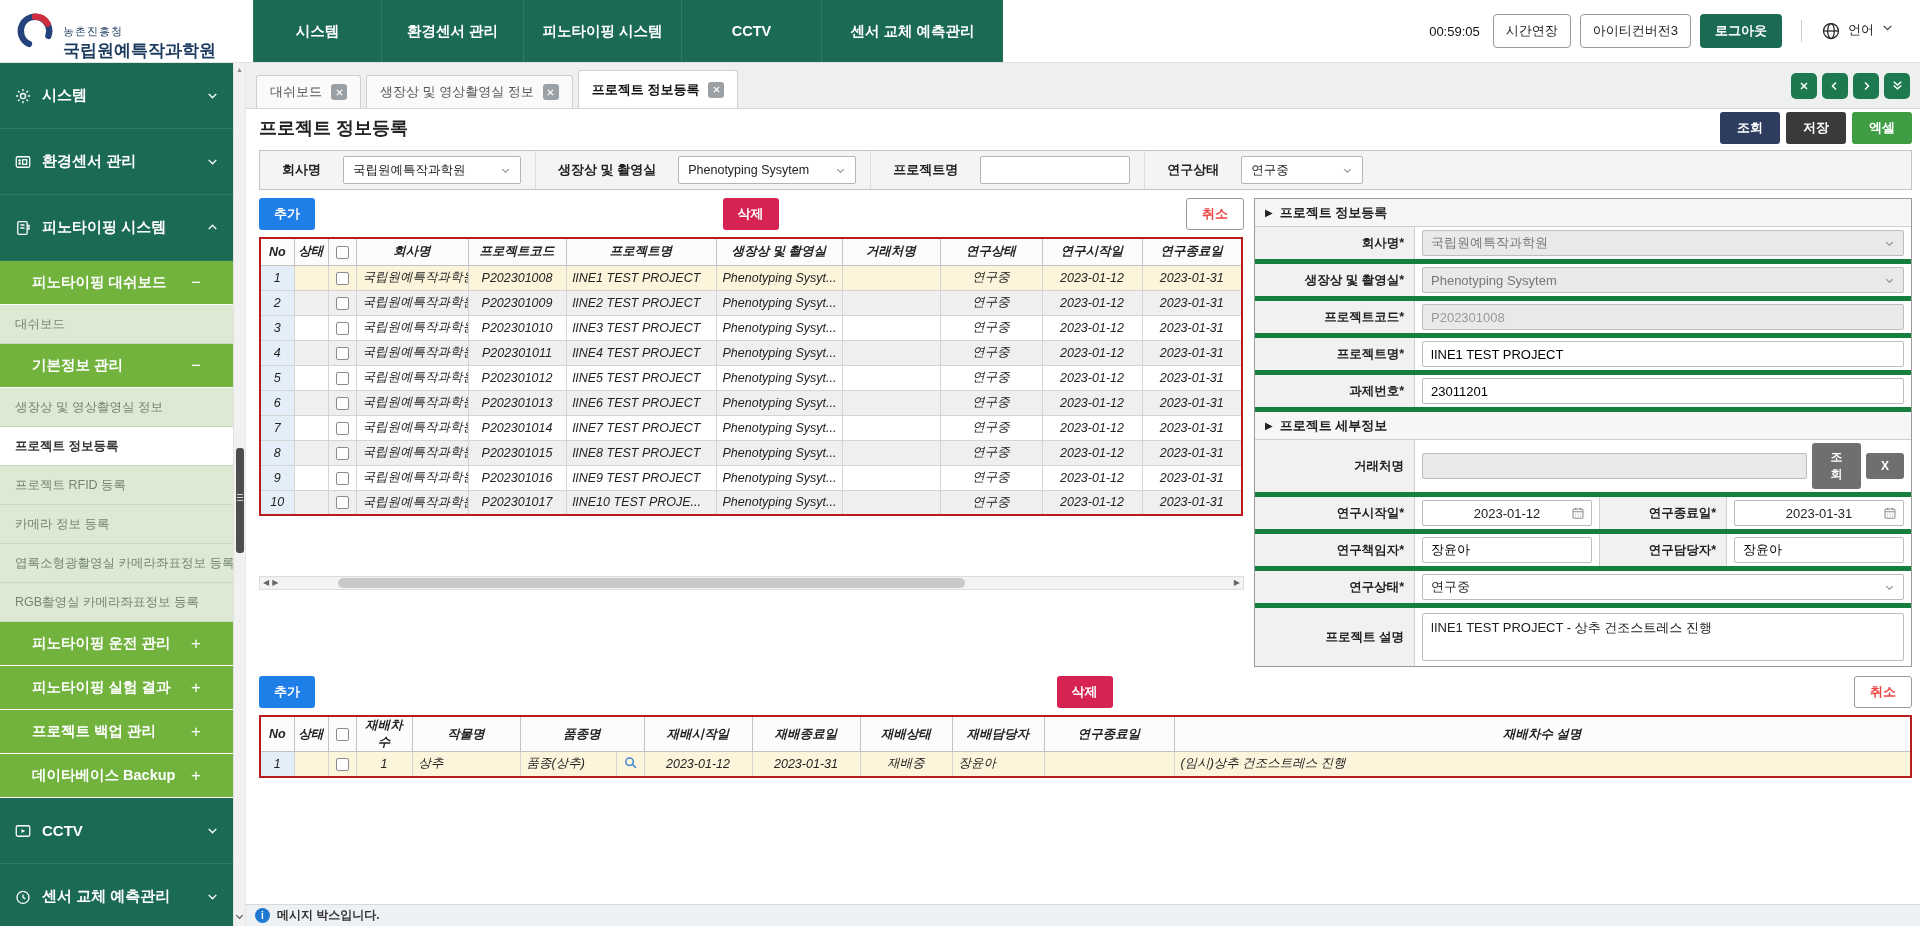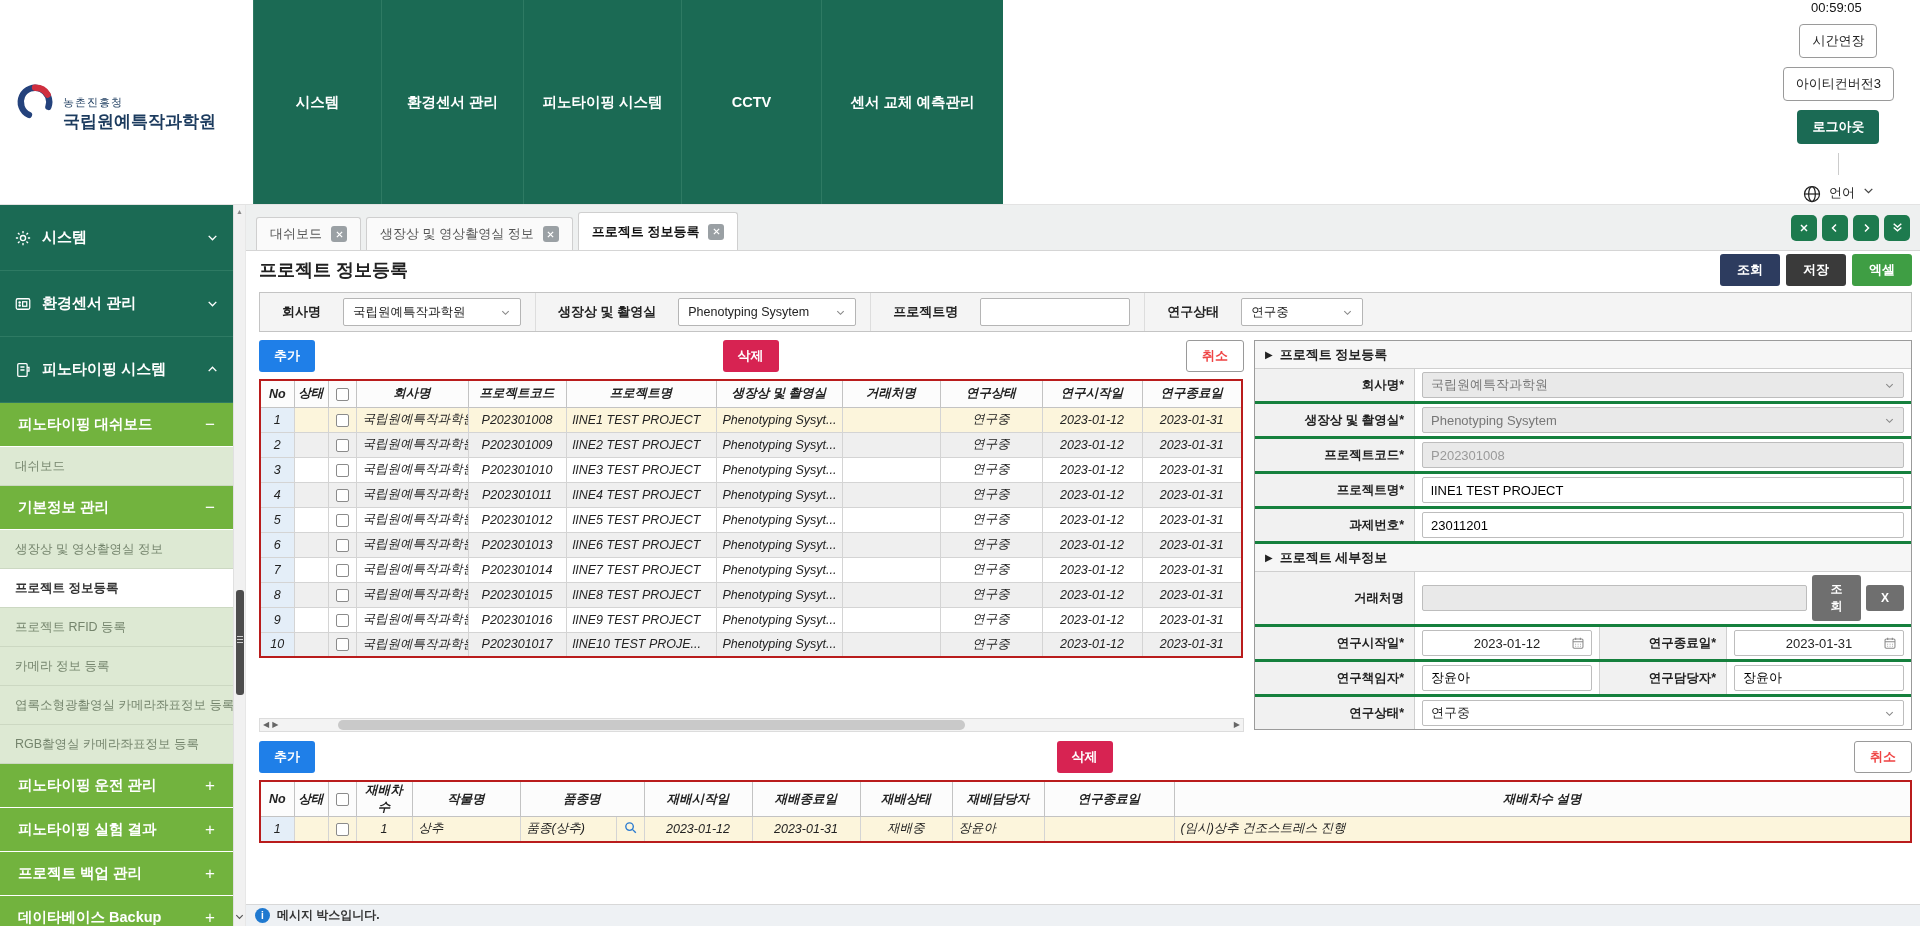--- a/index.html
+++ b/index.html
@@ -12,37 +12,37 @@
   .app { width: 1920px; height: 926px; display: flex; flex-direction: column; }
 
   
   .hdr { flex: 0 0 58px; display: flex; align-items: stretch; background: #fff; border-bottom: 1px solid #e3e3e3; }
   .logo-area { flex: 0 0 253px; display: flex; align-items: center; gap: 9px; padding-left: 16px; }
   .logo-text .agency { font-size: 11px; color: #1c3b5e; letter-spacing: 1px; margin-top: 24px; }
   .logo-text .org { font-size: 17px; font-weight: 700; color: #1c3b5e; }
   .nav { display: flex; }
   .nav-item { background: #1b6a54; color: #fff; font-size: 14.5px; font-weight: 700;
     display: flex; align-items: center; justify-content: center; cursor: pointer; border-left: 1px solid #2e7a63; }
-  .hdr-right { margin-left: auto; display: flex; align-items: center; gap: 9px; padding-right: 26px; font-size: 13px; flex-direction: column; }
+  .hdr-right { margin-left: auto; display: flex; align-items: center; gap: 9px; padding-right: 26px; font-size: 13px; }
   .timer { color: #111; margin-right: 4px; }
   .hbtn { border: 1px solid #9a9a9a; background: #fff; border-radius: 4px; padding: 7px 12px; font-size: 13px; color: #222; cursor: pointer; font-family: inherit; }
   .logout-btn { background: #1b6a54; color: #fff; border: none; border-radius: 4px; padding: 8px 15px; font-weight: 700; font-size: 13px; cursor: pointer; font-family: inherit; }
   .vbar { width: 1px; height: 22px; background: #ccc; margin: 0 10px; }
   .lang { display: flex; gap: 7px; cursor: pointer; }
 
   
   .bdy { flex: 1; display: flex; min-height: 0; }
 
   
   .sidebar { flex: 0 0 233px; background: #dde9d3; overflow: hidden; }
   .side-dark { height: 66px; background: #1b6a54; color: #fff; display: flex; align-items: center;
     padding: 0 14px; font-size: 15px; font-weight: 700; border-bottom: 1px solid #2e7a63; cursor: pointer; gap: 10px; }
   .side-dark .sp { margin-left: auto; }
   .side-section { height: 44px; background: #72b33e; color: #fff; display: flex; align-items: center;
-    padding: 0 18px; font-size: 14.5px; font-weight: 700; border-bottom: 1px solid #fff; cursor: pointer; }
+    padding: 0 32px; font-size: 14.5px; font-weight: 700; border-bottom: 1px solid #fff; cursor: pointer; }
   .side-section .tgl { margin-left: auto; font-size: 17px; font-weight: 400; }
   .side-sub { height: 39px; background: #dde9d3; color: #75856d; display: flex; align-items: center;
     padding: 0 15px; font-size: 12.5px; border-bottom: 1px solid #ccd8c2; cursor: pointer; white-space: nowrap; overflow: hidden; }
   .side-sub.active { background: #fff; color: #333; font-weight: 700; }
 
   
   .vscroll { flex: 0 0 13px; background: #f1f1f1; border-left: 1px solid #e0e0e0; border-right: 1px solid #e7e7e7; position: relative; }
   .vs-up { position: absolute; top: 3px; left: 0; right: 0; text-align: center; font-size: 7px; color: #8a8a8a; }
   .vs-thumb { position: absolute; top: 385px; left: 2px; width: 8px; height: 105px; background: #4d4d4d; border-radius: 3px; }
   .vs-thumb::after { content: ""; position: absolute; left: 1px; right: 1px; top: 46px; height: 9px;
@@ -97,21 +97,21 @@
   .hscroll { margin-top: auto; height: 14px; background: #f3f3f3; border: 1px solid #dcdcdc; display: flex; align-items: center; padding: 0 3px; gap: 3px; }
   .hs-arrow { font-size: 8px; color: #666; cursor: pointer; line-height: 1; }
   .hs-track { flex: 1; height: 10px; position: relative; }
   .hs-thumb { position: absolute; left: 6%; width: 66%; top: 0; height: 10px; background: #c9c9c9; border-radius: 5px; cursor: grab; }
 
   
   .panel { flex: 1; border: 1px solid #9b9b9b; background: #fff; align-self: flex-start; width: 100%; }
   .sec-head { height: 28px; display: flex; align-items: center; gap: 7px; background: #f6f6f6;
     border-bottom: 1px solid #cfcfcf; font-weight: 700; font-size: 13px; padding: 0 10px; }
   .tri { font-size: 10px; color: #222; }
-  .p-row { display: grid; grid-template-columns: 160px 1fr; border-bottom: 3px solid #15803d; min-height: 30px; }
+  .p-row { display: grid; grid-template-columns: 160px 1fr; border-bottom: 5px solid #15803d; min-height: 30px; }
   .p-row.dual { grid-template-columns: 160px 1fr 128px 1fr; }
   .p-row:last-child { border-bottom: none; }
   .p-label { background: #f1f1f1; display: flex; align-items: center; justify-content: flex-end; text-align: right;
     padding: 0 10px; font-weight: 700; font-size: 12.5px; border-right: 1px solid #cfcfcf; }
   .p-label.mid { border-left: 1px solid #cfcfcf; }
   .p-val { display: flex; align-items: center; padding: 3px 7px; gap: 5px; }
   .p-input { width: 100%; height: 26px; border: 1px solid #bdbdbd; border-radius: 2px; padding: 0 8px; font-size: 13px; font-family: inherit; }
   .p-input.dis { background: #e9e9e9; color: #9a9a9a; }
   .p-select { width: 100%; height: 26px; border: 1px solid #bdbdbd; border-radius: 2px; display: flex; align-items: center;
     justify-content: space-between; padding: 0 8px; background: #fff; cursor: pointer; font-size: 13px; }
@@ -691,20 +691,26 @@
             <div class="p-val">
               <div class="p-select">
                 <span>연구중</span>
                 <svg width="11" height="11" viewBox="0 0 24 24" fill="none" stroke="#888" stroke-width="2.4">
                     <path d="M5 9l7 7 7-7"></path>
                   </svg>
               </div>
             </div>
           </div>
 
+          <div class="p-row desc-row">
+            <div class="p-label">프로젝트 설명</div>
+            <div class="p-val">
+              <div class="p-desc">lINE1 TEST PROJECT - 상추 건조스트레스 진행</div>
+            </div>
+          </div>
         </section>
       </div>
 
       <div class="bottom">
         <div class="grid-btns">
           <button class="gbtn add">추가</button>
           <button class="gbtn del">삭제</button>
           <button class="gbtn cancel">취소</button>
         </div>
         <table class="grid" id="bottom-table">

